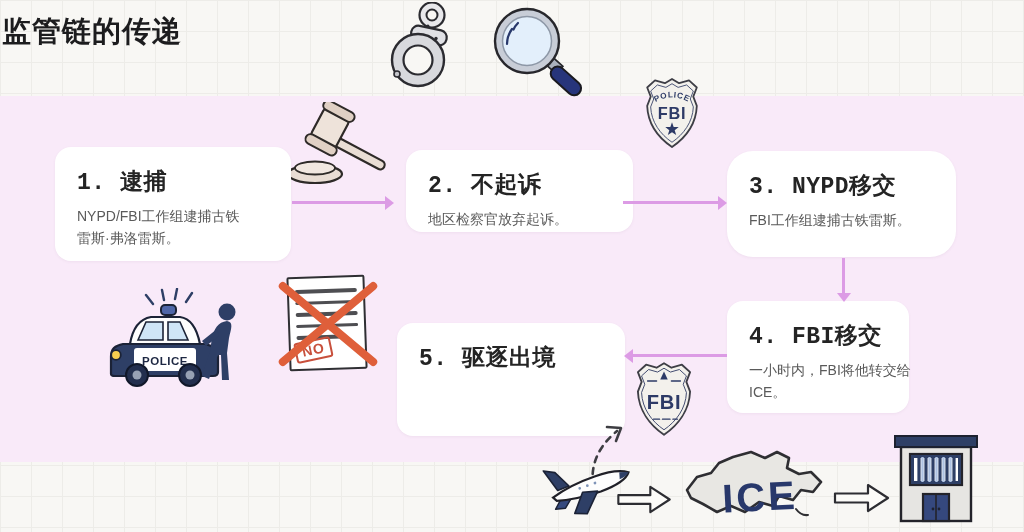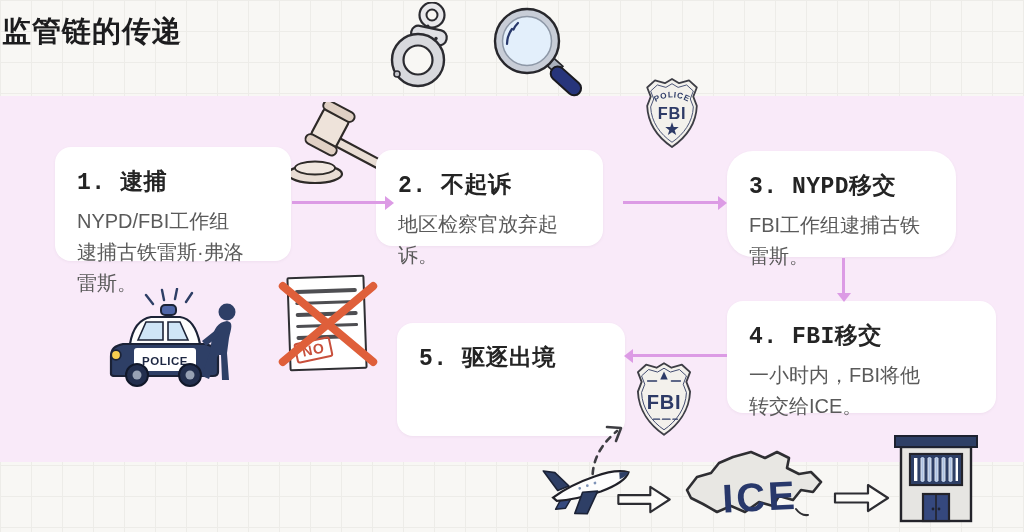--- a/index.html
+++ b/index.html
@@ -20,25 +20,25 @@
   .title {
     position:absolute; left:2px; top:12px;
     font-size:29px; font-weight:700; color:#1c1c1e; letter-spacing:1px;
   }
   .icon { position:absolute; }
   .card {
     position:absolute; background:#ffffff; border-radius:16px;
     padding:19px 22px; box-shadow:0 1px 3px rgba(120,80,120,0.07);
   }
   .card h2 { font-size:23px; font-weight:700; color:#242424; margin-bottom:9px; letter-spacing:0.5px;font-family:Liberation Mono, monospace; }
-  .card p  { font-size:20px; line-height:1.55; color:#5a5a5a; }
+  .card p  { font-size:14px; line-height:1.55; color:#5a5a5a; }
   .c1 { left:55px;  top:147px; width:236px; height:114px; }
-  .c2 { left:376px; top:150px; width:227px; height:96px; }
+  .c2 { left:406px; top:150px; width:227px; height:82px; }
   .c3 { left:727px; top:151px; width:229px; height:106px;border-radius:26px; }
-  .c4 { left:727px; top:301px; width:269px; height:112px; }
+  .c4 { left:727px; top:301px; width:182px; height:112px; }
   .c5 { left:397px; top:299px; width:228px; height:113px;margin-top:24px; }
   .c1 p { width:172px; } .c4 p { width:180px; } .c5 p { width:163px; }
 
   .harrow { position:absolute; height:3px; background:#dc9be5; }
   .harrow.right::after {
     content:""; position:absolute; right:-8px; top:-5.5px;
     border-left:9px solid #dc9be5; border-top:7px solid transparent; border-bottom:7px solid transparent;
   }
   .harrow.left::before {
     content:""; position:absolute; left:-8px; top:-5.5px;

